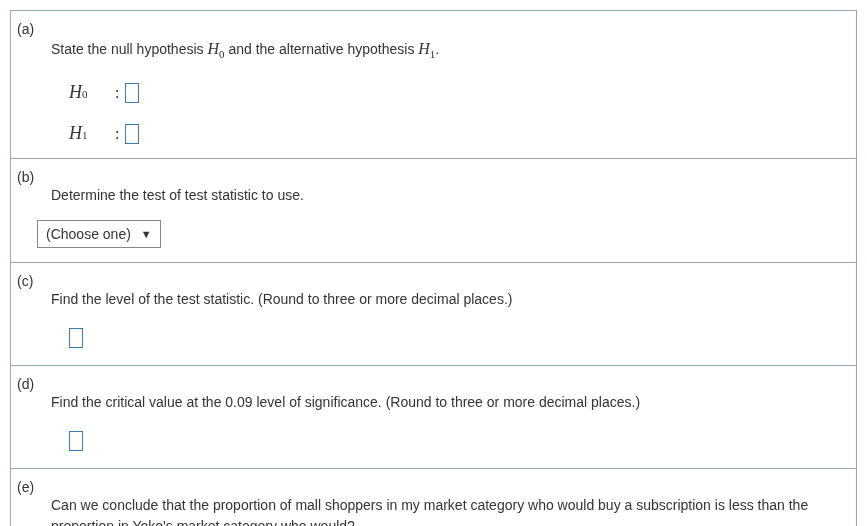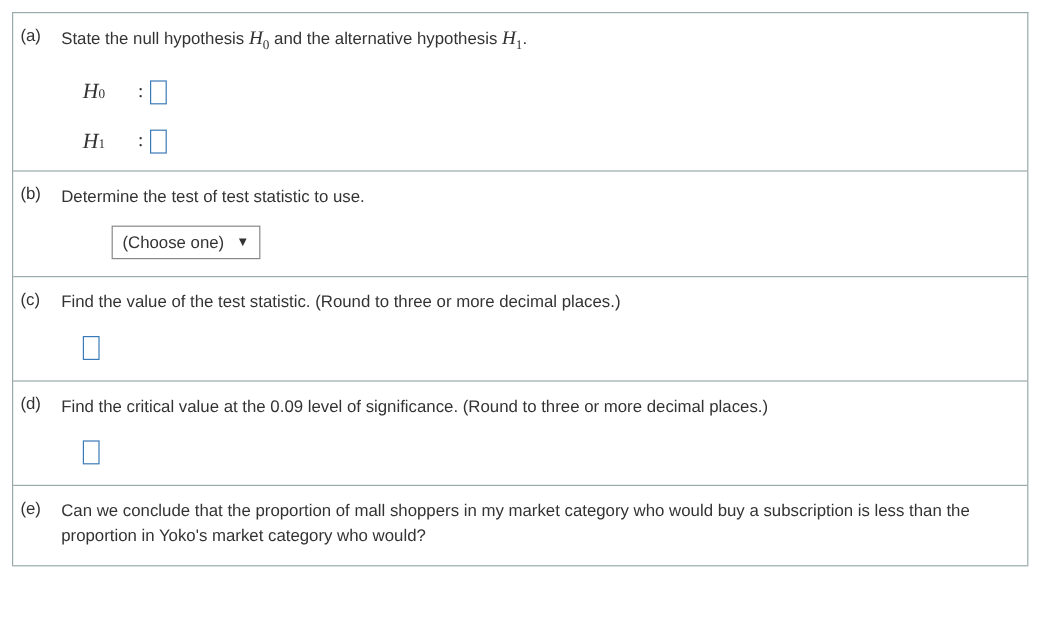--- a/index.html
+++ b/index.html
@@ -25,20 +25,21 @@
     display: flex;
     align-items: flex-start;
   }
   .part-label {
     flex: 0 0 30px;
     padding-right: 4px;
   }
   .part-text {
     flex: 1;
     line-height: 1.5;
+    margin-top: 16px;
   }
   .math-ital {
     font-family: "Times New Roman", Times, serif;
     font-style: italic;
     font-size: 16px;
   }
   .subscript {
     font-size: 11px;
     vertical-align: sub;
     font-style: normal;
@@ -75,21 +76,21 @@
   .input-box.standalone {
     margin-left: 52px;
     margin-top: 18px;
   }
   .select-box {
     display: inline-flex;
     align-items: center;
     border: 1px solid #888;
     height: 26px;
     padding: 0 8px;
-    margin-left: 76px;
+    margin-left: 20px;
     margin-top: 14px;
     font-size: 14px;
     color: #333;
     background: #fff;
     cursor: pointer;
   }
   .select-arrow {
     margin-left: 10px;
     font-size: 11px;
   }
@@ -151,21 +152,21 @@
     </div>
     <div class="select-box">
       <span>(Choose one)</span>
       <span class="select-arrow">▼</span>
     </div>
   </div>
 
   <div class="part">
     <div class="prompt-row">
       <div class="part-label">(c)</div>
-      <div class="part-text">Find the value of the test statistic. (Round to three or more decimal places.)</div>
+      <div class="part-text">Find the level of the test statistic. (Round to three or more decimal places.)</div>
     </div>
     <span class="input-box standalone"></span>
   </div>
 
   <div class="part">
     <div class="prompt-row">
       <div class="part-label">(d)</div>
       <div class="part-text">Find the critical value at the 0.09 level of significance. (Round to three or more decimal places.)</div>
     </div>
     <span class="input-box standalone"></span>

